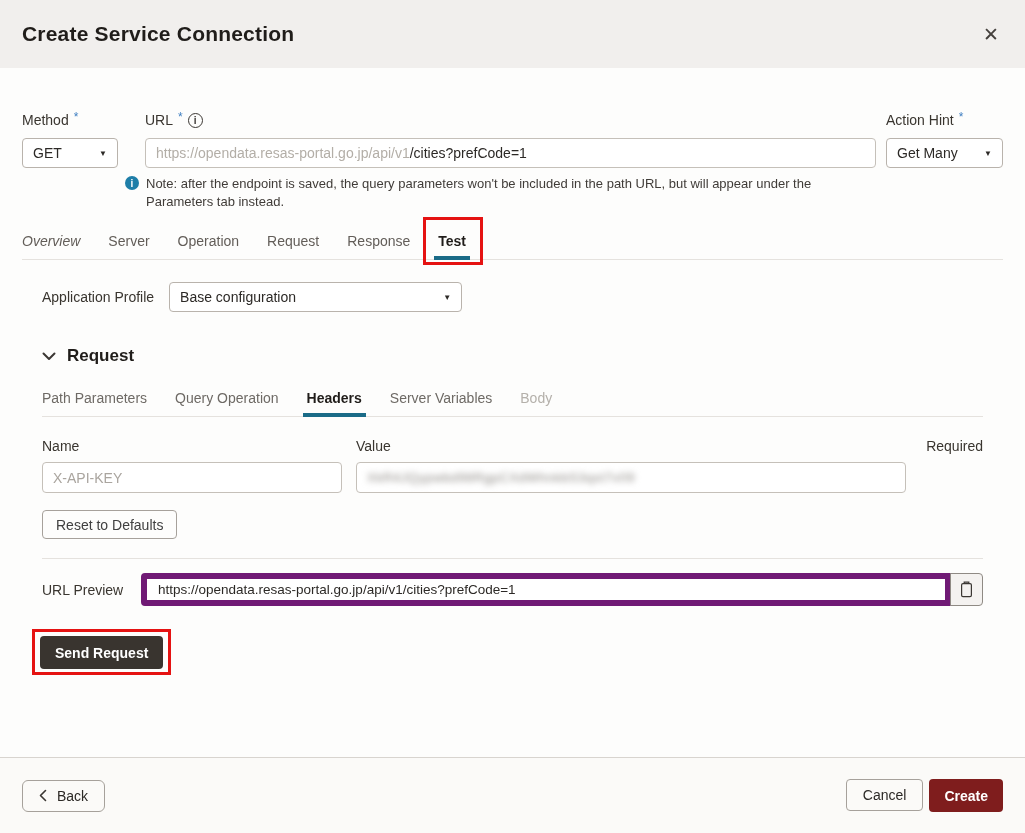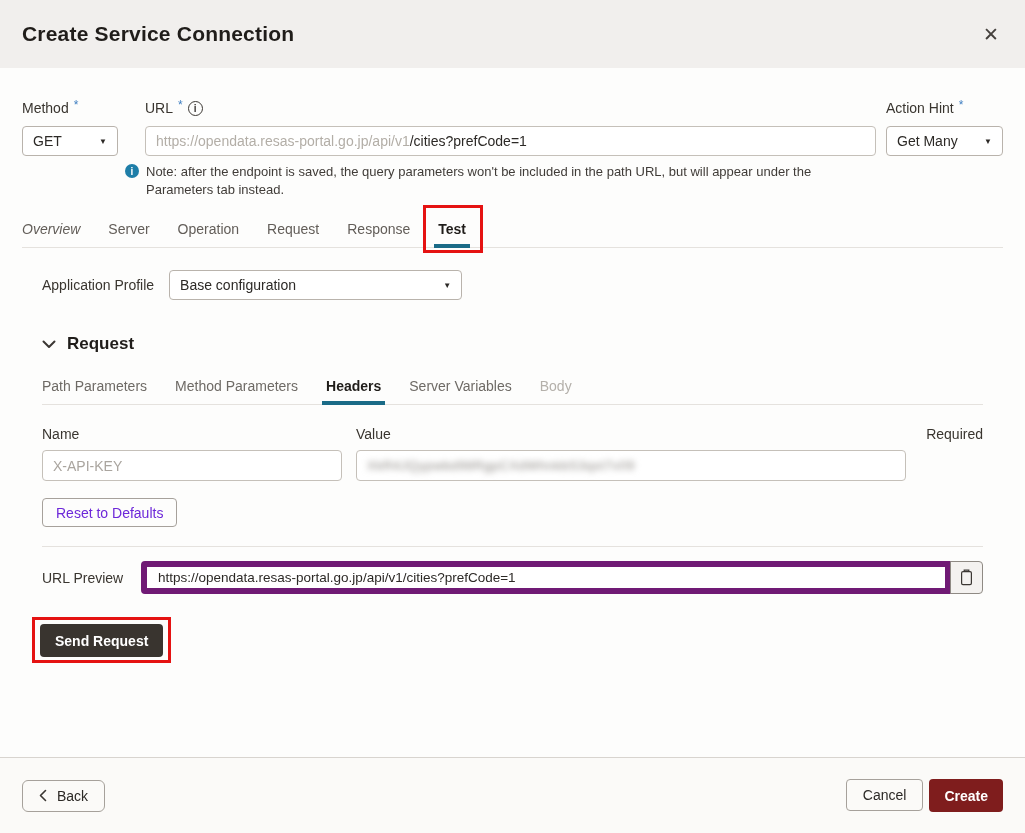--- a/index.html
+++ b/index.html
@@ -21,21 +21,21 @@
     padding:0 22px;
   }
   .dlg-title { font-size:21px; font-weight:bold; color:#201d1a; letter-spacing:.2px; }
   .dlg-close {
     margin-left:auto; font-size:19px; color:#44403c;
     cursor:pointer; line-height:1; padding:4px; background:none; border:none;
     font-family:inherit;
   }
 
   
-  .dlg-body { flex:1 1 auto; padding:0 22px; overflow:hidden; }
+  .dlg-body { flex:1 1 auto; padding:12px 22px; overflow:hidden; }
 
   .form-row { display:flex; align-items:flex-start; margin-top:32px; }
   .field-label {
     font-size:14px; color:#39352f; margin-bottom:9px;
     display:flex; align-items:center; gap:5px; line-height:17px;
   }
   .req { color:#3f7fc1; font-size:12px; position:relative; top:-3px; }
 
   .col-method { width:96px; flex:0 0 96px; }
   .col-url { flex:1 1 auto; margin-left:27px; margin-right:10px; }
@@ -116,21 +116,21 @@
   .col-name { width:300px; flex:0 0 300px; }
   .col-value { flex:1 1 auto; margin-left:14px; }
   .col-required { flex:0 0 auto; margin-left:14px; }
 
   .fields-row { display:flex; margin-top:8px; }
   .name-input { width:300px; flex:0 0 300px; height:31px; color:#aaa59f; }
   .value-input { flex:0 0 550px; width:550px; margin-left:14px; height:31px; }
   .obscured { filter:blur(3px); color:#8d8984; font-size:13px; letter-spacing:.5px; user-select:none; }
 
   .btn-outline {
-    margin-top:17px; height:29px; padding:0 13px; font-size:14px; color:#6d28d9;
+    margin-top:17px; height:29px; padding:0 13px; font-size:14px; color:#404040;
     background:#fdfdfc; border:1px solid #a6a19b; border-radius:4px; cursor:pointer;
     font-family:inherit; display:inline-flex; align-items:center;
   }
 
   .panel-divider { border:none; border-top:1px solid #e5e2de; margin-top:19px; }
 
   .preview-row { display:flex; align-items:center; margin-top:14px; }
   .preview-label { width:99px; flex:0 0 99px; font-size:14px; color:#39352f; }
   .preview-input {
     flex:1 1 auto; height:33px; border:6px solid #701a75; border-radius:4px 0 0 4px;
@@ -251,21 +251,21 @@
         <span class="chev">
           <svg width="14" height="9" viewBox="0 0 14 9">
               <path d="M1.5 1.5 L7 7 L12.5 1.5" fill="none" stroke="#3b3733" stroke-width="2" stroke-linecap="round" stroke-linejoin="round"></path>
             </svg>
         </span>
         <span class="section-title">Request</span>
       </div>
 
       <div class="subtabs">
         <div class="subtab">Path Parameters</div>
-        <div class="subtab">Method Parameters</div>
+        <div class="subtab">Query Operation</div>
         <div class="subtab active">Headers</div>
         <div class="subtab">Server Variables</div>
         <div class="subtab disabled">Body</div>
       </div>
 
       <div class="cols-header">
         <div class="col-name">Name</div>
         <div class="col-value">Value</div>
         <div class="col-required">Required</div>
       </div>

